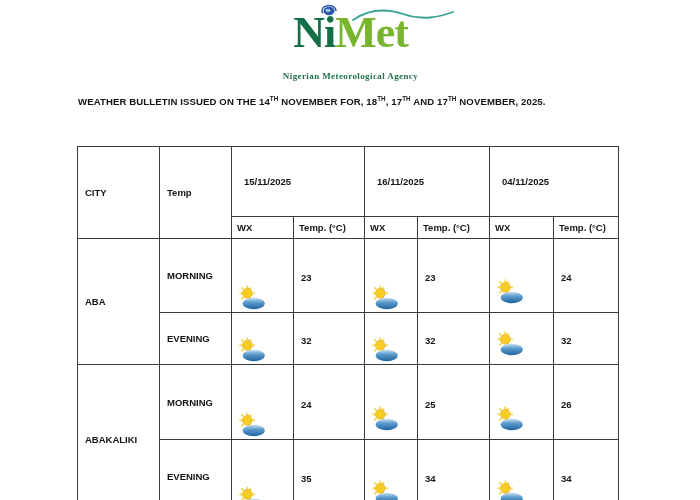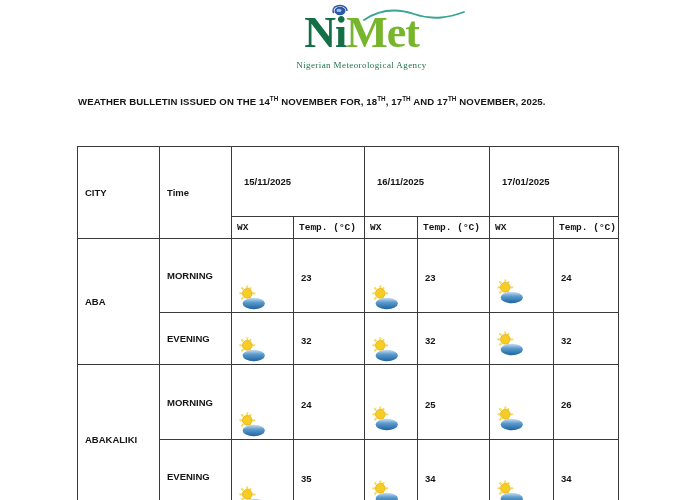--- a/index.html
+++ b/index.html
@@ -3,33 +3,33 @@
 <meta charset="utf-8">
 <style>
   html,body{margin:0;padding:0;}
   body{
     width:700px;height:500px;overflow:hidden;background:#ffffff;
     font-family:"Liberation Sans",sans-serif;
   }
   .page{position:relative;width:700px;height:500px;background:#ffffff;overflow:hidden;}
 
   
-  .logo{position:absolute;left:254px;top:2px;width:215px;height:66px;text-align:center;}
+  .logo{position:absolute;left:243px;top:2px;width:215px;height:66px;text-align:center;}
   .logo-wave{position:absolute;left:108px;top:3px;width:104px;height:22px;}
   .brand{
     position:relative;display:inline-block;margin-top:9px;line-height:1;
     font-family:"Liberation Serif",serif;font-weight:bold;font-size:44px;
     letter-spacing:-1px;white-space:nowrap;
   }
   .brand .ni{color:#156f46;}
   .brand .met{color:#77b52d;}
   .i-wrap{position:relative;display:inline-block;}
   .swirl{position:absolute;left:-4px;top:-7px;width:17px;height:15px;}
   .tagline{
-    margin-top:5px;font-family:"Liberation Serif",serif;font-weight:normal;
+    margin-top:16px;font-family:"Liberation Serif",serif;font-weight:bold;
     font-size:9px;color:#20714b;letter-spacing:0.4px;white-space:nowrap;
   }
 
   
   .title{
     position:absolute;left:78px;top:95px;width:570px;
     font-size:9.6px;font-weight:bold;color:#141414;letter-spacing:0.1px;
   }
   .title sup{font-size:6.3px;}
 
@@ -43,21 +43,21 @@
   }
   tr.tr-date{height:70px;}
   tr.tr-sub{height:22px;}
   tr.tr-m1{height:74px;}
   tr.tr-e1{height:52px;}
   tr.tr-m2{height:75px;}
   tr.tr-e2{height:74px;}
   td.c-city{padding-left:7px;margin-top:40px;}
   td.c-time{padding-left:7px;}
   td.c-date{padding-left:12px;font-size:10px;margin-top:16px;}
-  td.c-sub{padding-left:5px;font-family:Liberation Mono, monospace;}
+  td.c-sub{padding-left:5px;}
   td.c-temp{vertical-align:top;padding:4px 0 0 7px;font-size:10px;}
   td.c-wx{position:relative;padding:0;}
   .wxicon{position:absolute;left:4px;bottom:2px;width:30px;height:25px;}
   .wxicon.up{bottom:8px;}
   .defs-holder{position:absolute;width:0;height:0;}
 </style>
 </head>
 <body>
 
 <svg class="defs-holder" aria-hidden="true">
@@ -98,24 +98,24 @@
         <col style="width:71px">
       <col style="width:53px">
         <col style="width:72px">
       <col style="width:64px">
         <col style="width:65px">
     </colgroup>
 
     <tbody>
         <tr class="tr-date">
       <td class="c-city" rowspan="2">CITY</td>
-      <td class="c-time" rowspan="2">Time</td>
+      <td class="c-time" rowspan="2">Temp</td>
       <td class="c-date" colspan="2">15/11/2025</td>
       <td class="c-date" colspan="2">16/11/2025</td>
-      <td class="c-date" colspan="2">17/01/2025</td>
+      <td class="c-date" colspan="2">04/11/2025</td>
     </tr>
 
     <tr class="tr-sub">
       <td class="c-sub">WX</td>
       <td class="c-sub">Temp. (°C)</td>
       <td class="c-sub">WX</td>
       <td class="c-sub">Temp. (°C)</td>
       <td class="c-sub">WX</td>
       <td class="c-sub">Temp. (°C)</td>
     </tr>

